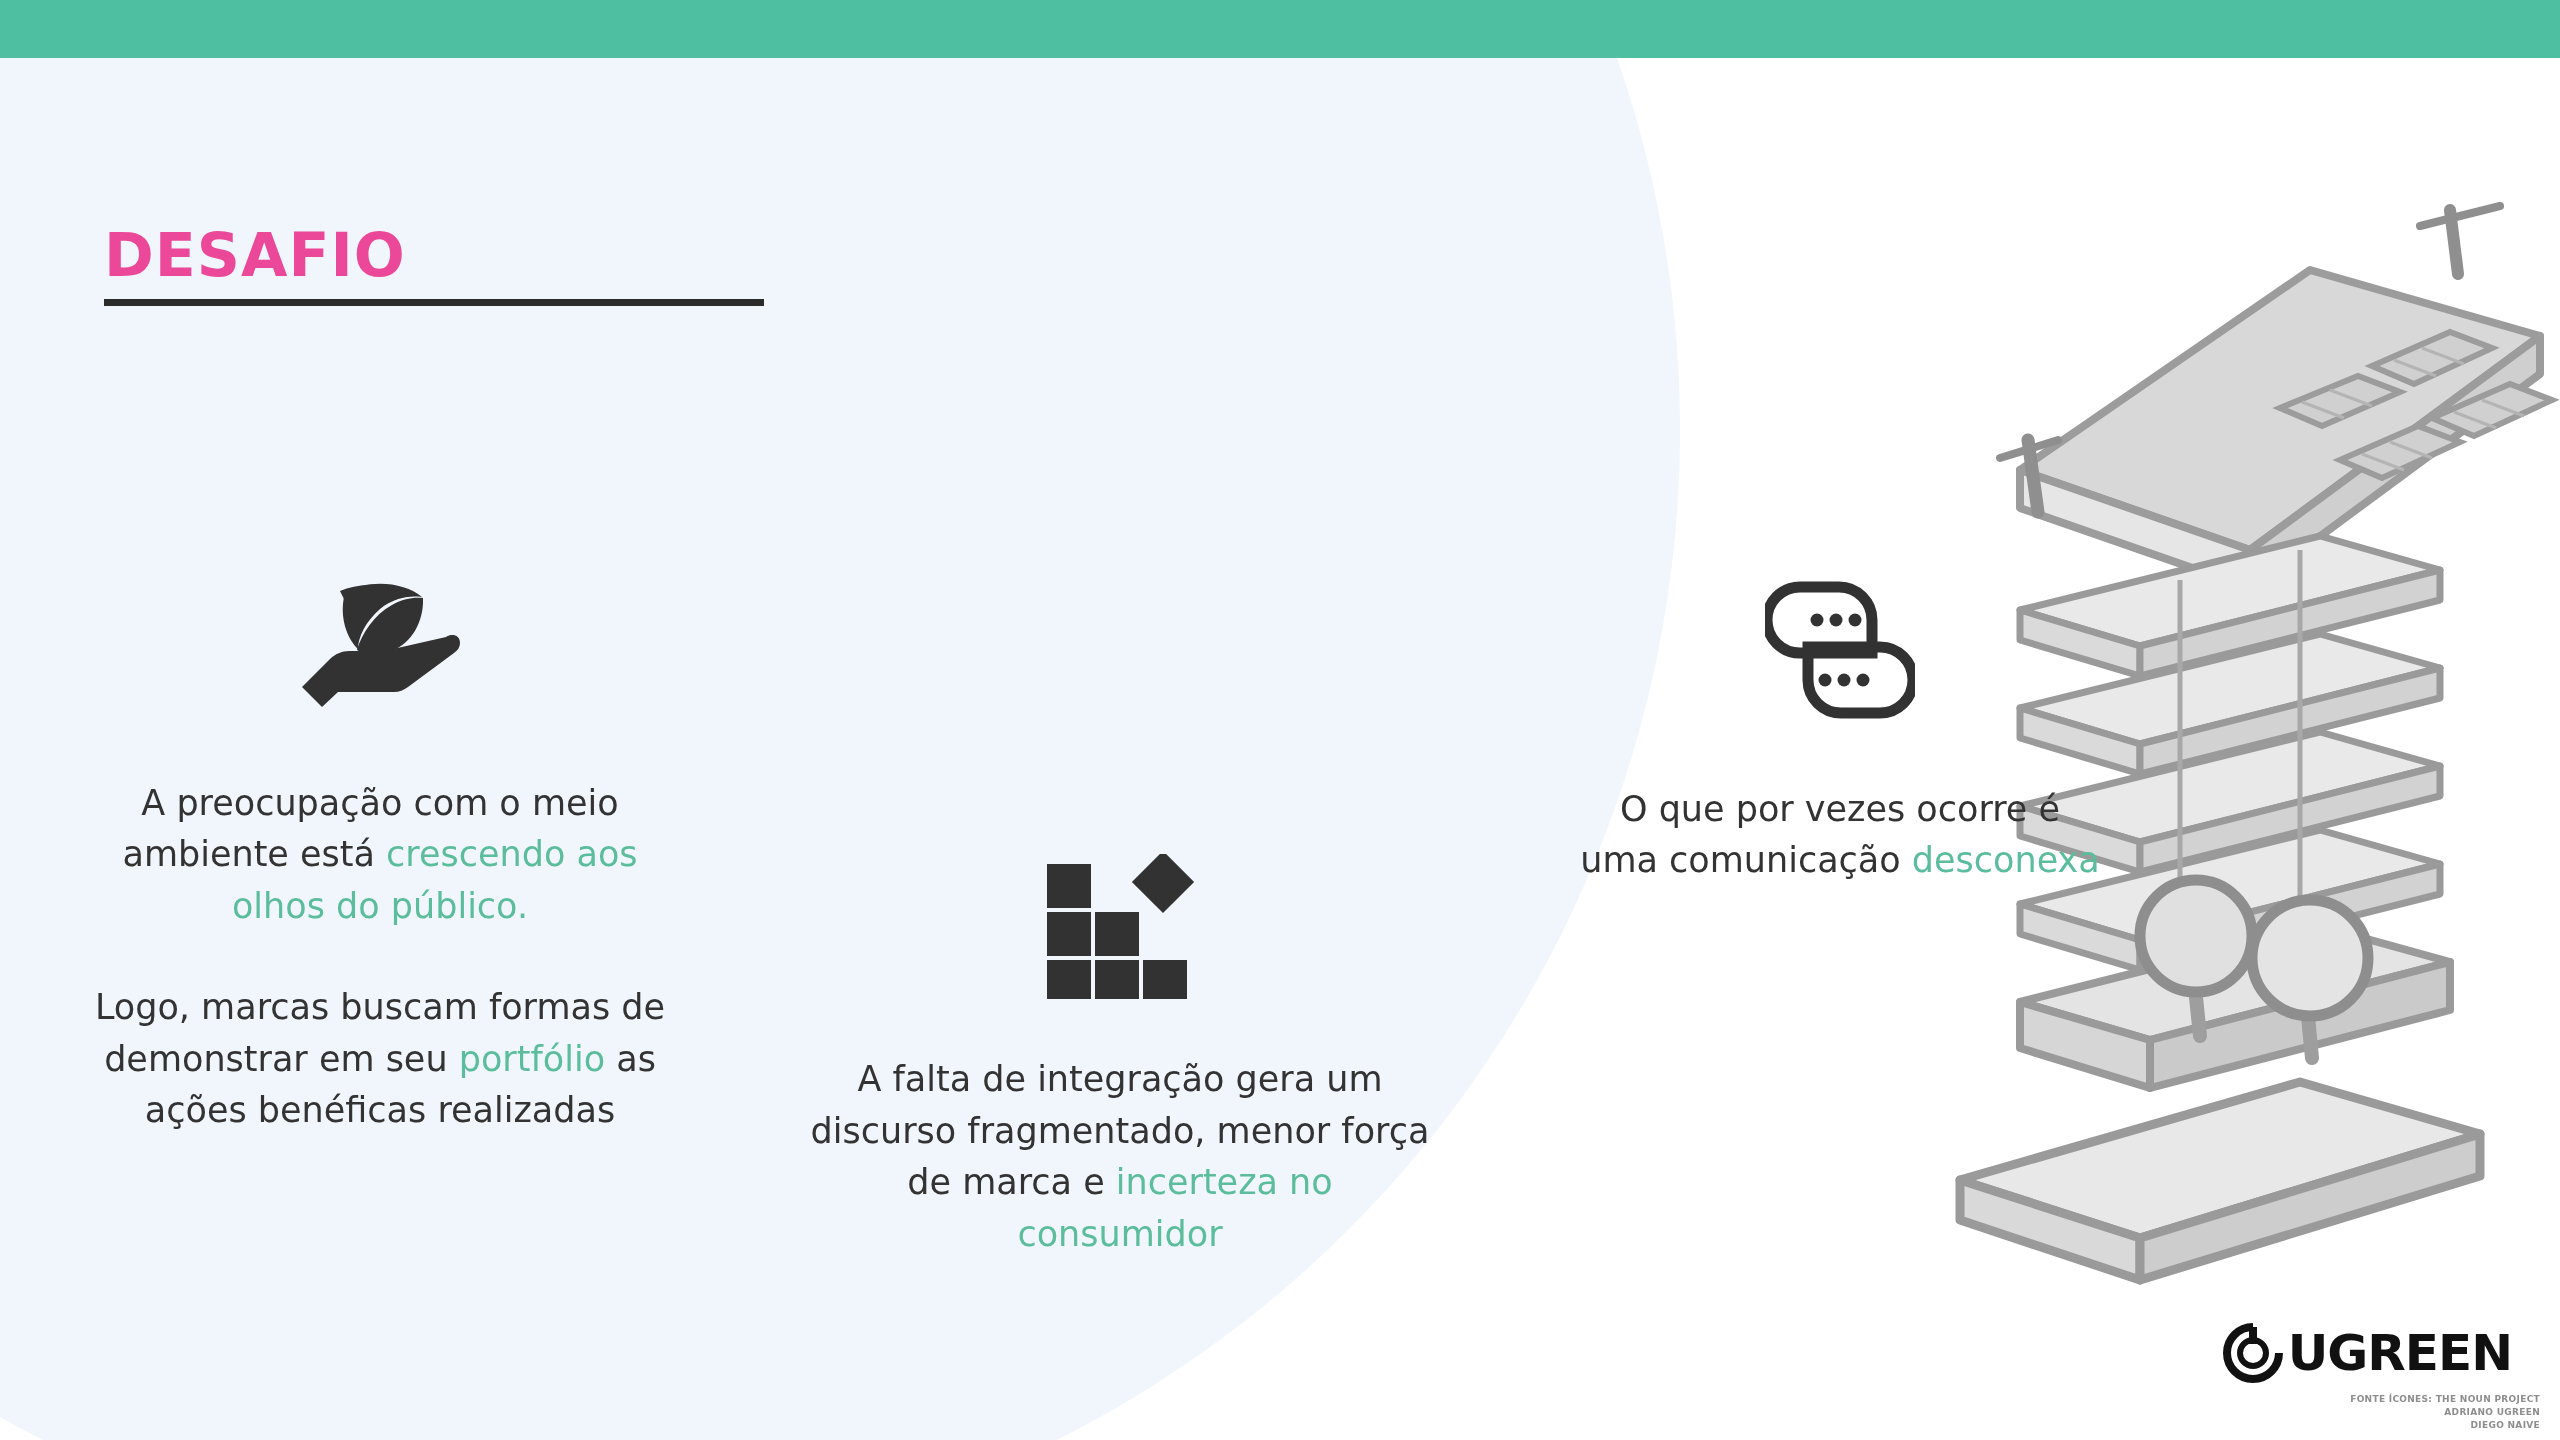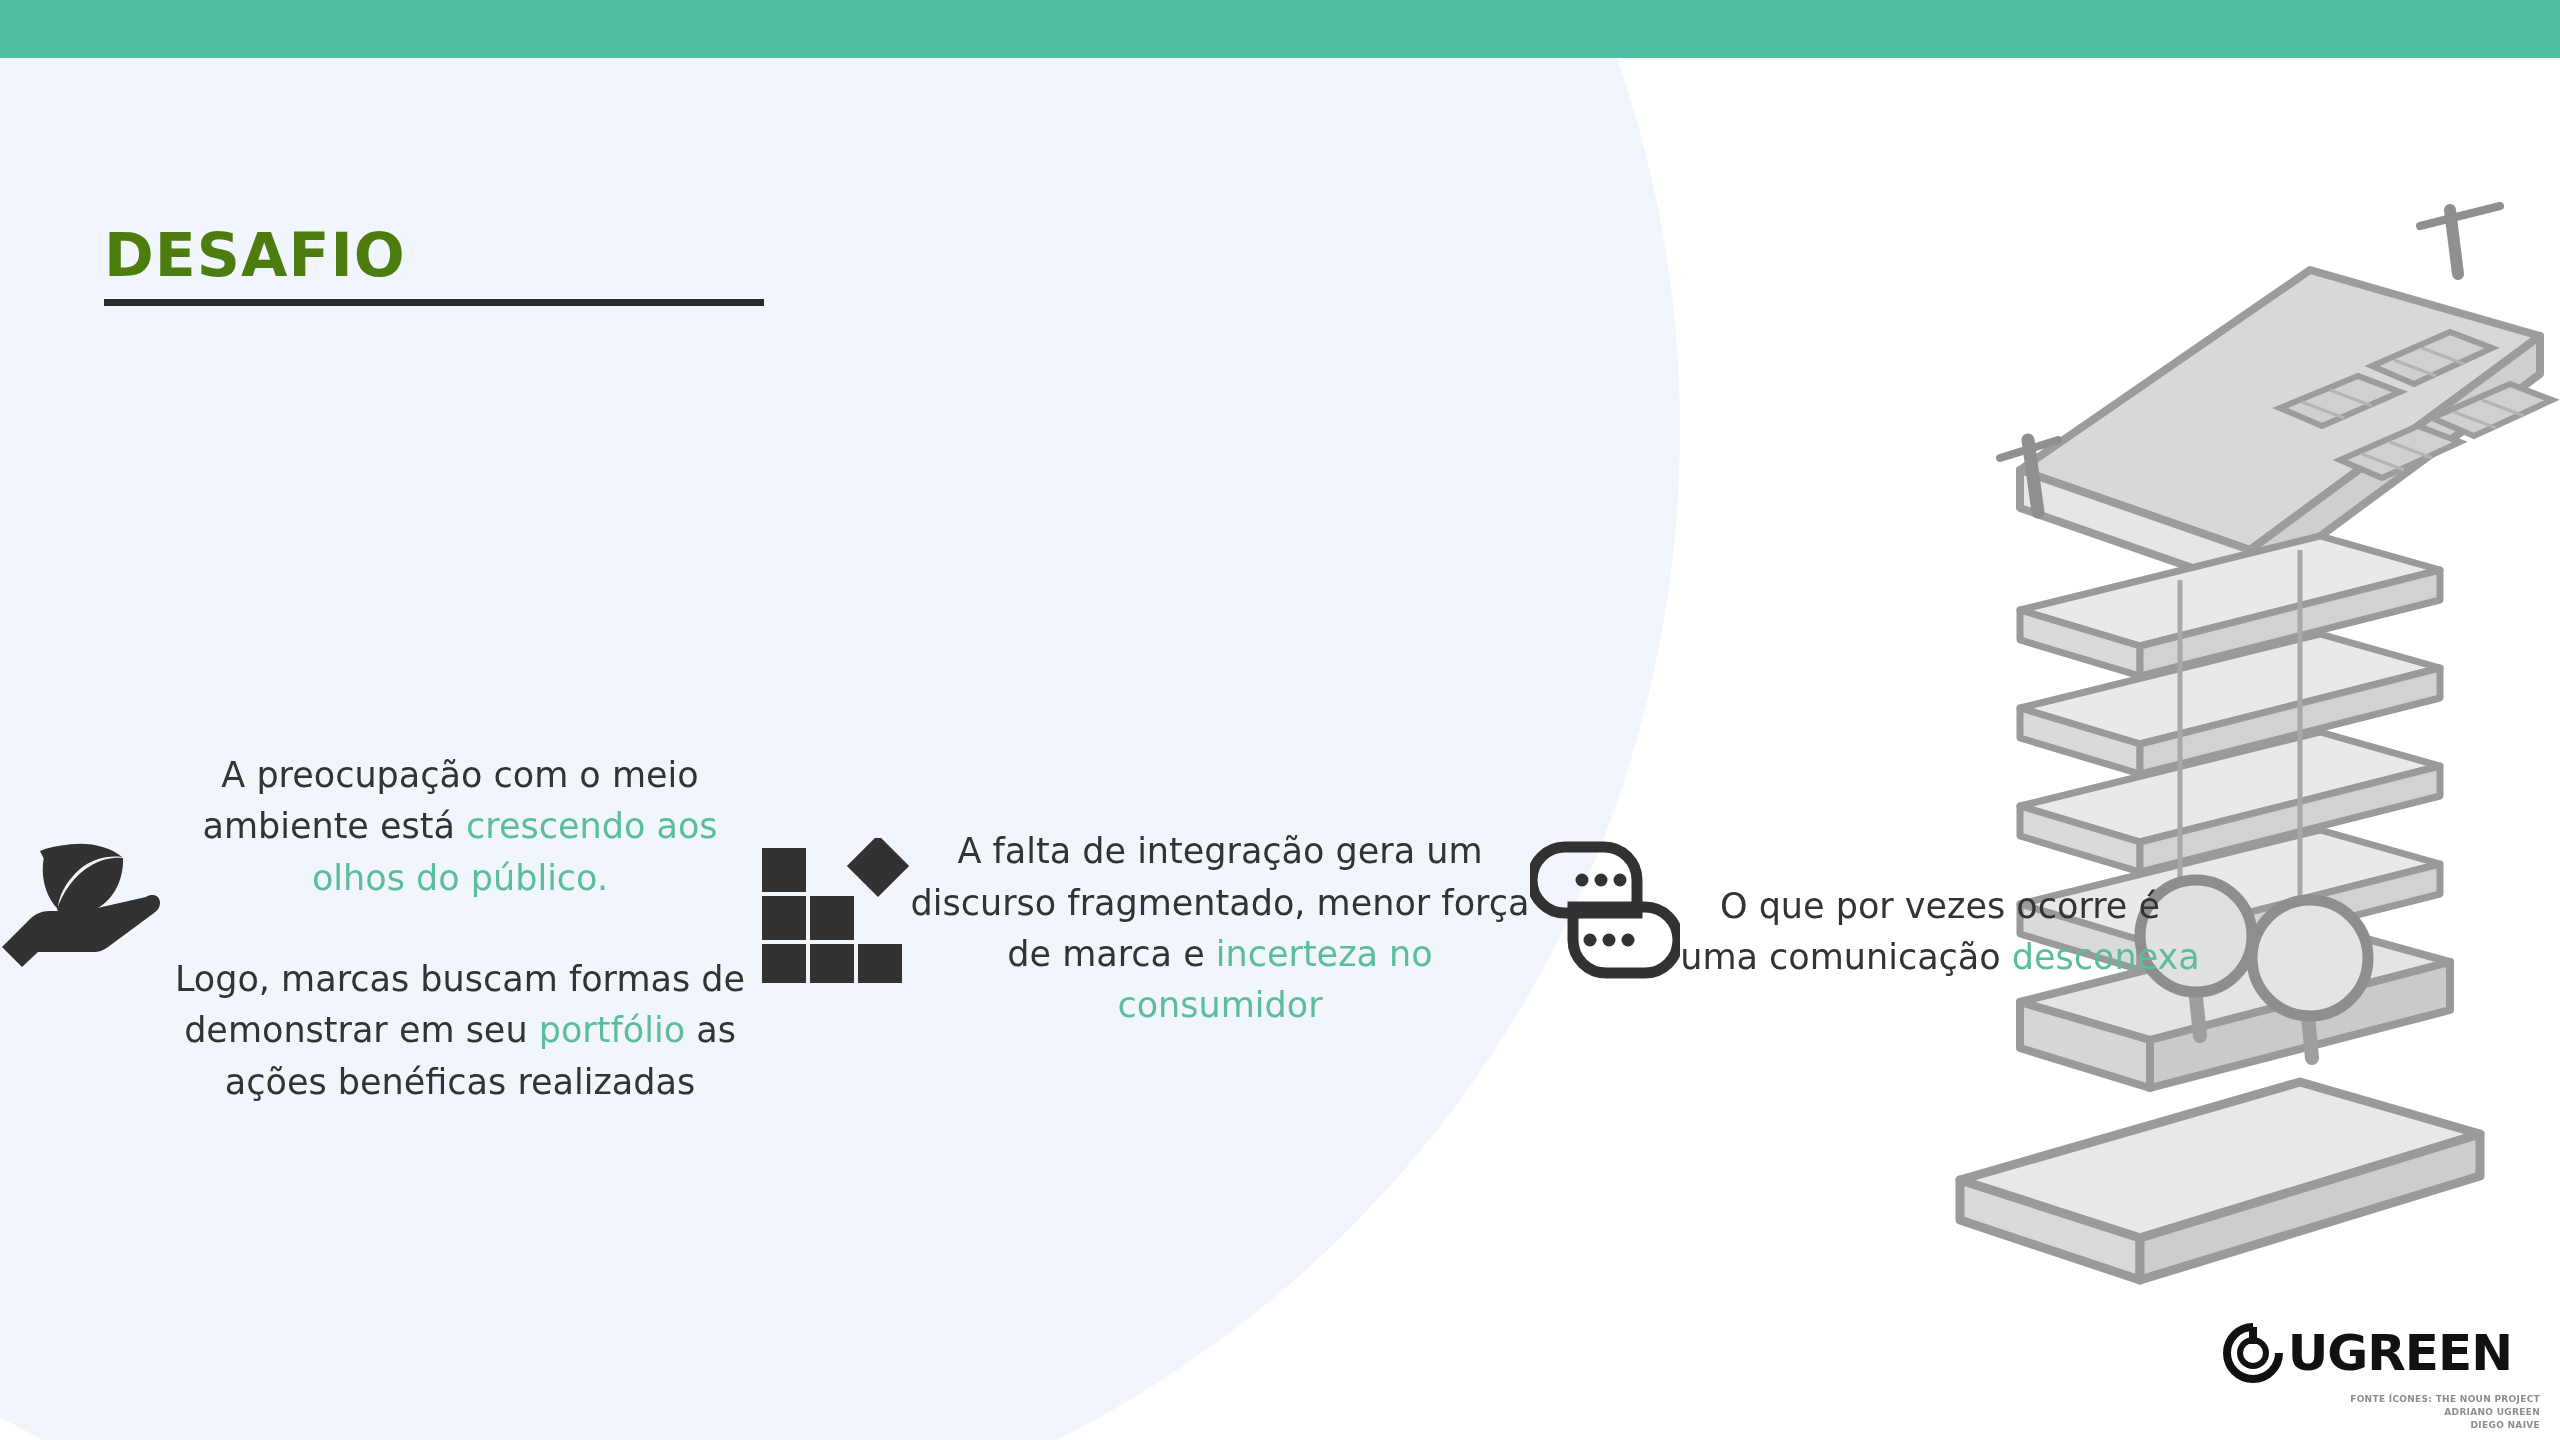--- a/index.html
+++ b/index.html
@@ -10,28 +10,28 @@
 
   
   .top-bar{position:absolute;left:0;top:0;width:2560px;height:58px;background:#4EBFA1;z-index:5;}
 
   .bg-circle{position:absolute;left:-580px;top:-700px;width:2260px;height:2260px;
              border-radius:50%;background:#F1F5FC;z-index:1;}
 
   
   .title-block{position:absolute;left:104px;top:225px;z-index:6;}
   .title-text{font-family:"DejaVu Sans","Liberation Sans",sans-serif;
-              font-weight:bold;font-size:60px;letter-spacing:1px;color:#4d7c0f;
+              font-weight:bold;font-size:60px;letter-spacing:1px;color:#ec4899;
               line-height:1.0;margin:0;}
   .title-rule{margin-top:14px;width:660px;height:7px;background:#2B2B2B;}
 
   
   .columns{position:absolute;left:0;top:560px;width:2200px;height:700px;
            display:flex;z-index:6;}
-  .col{flex:0 0 33.33%;display:flex;align-items:center;}
+  .col{flex:0 0 33.33%;display:flex;flex-direction:column;align-items:center;}
   .col-1{flex-basis:760px;}
   .col-2{flex-basis:720px;justify-content:flex-end;}
   .col-3{flex-basis:720px;}
 
   .icon-wrap{height:180px;display:flex;align-items:center;justify-content:center;}
   .body-text{margin-top:38px;text-align:center;color:#333333;
              font-size:35px;line-height:1.47;font-weight:400;
              font-family:"DejaVu Sans","Liberation Sans",sans-serif;}
   .body-text.w1{width:600px;}
   .body-text.w2{width:620px;}

